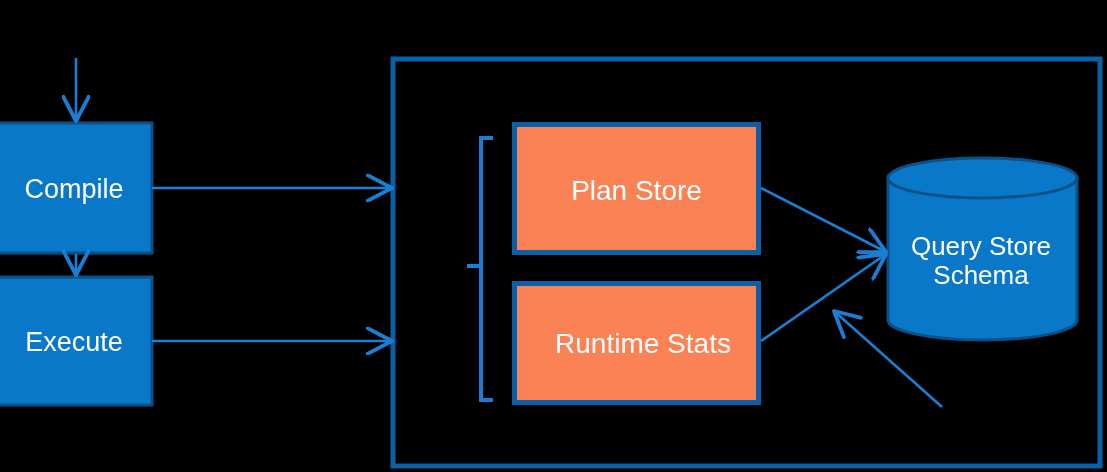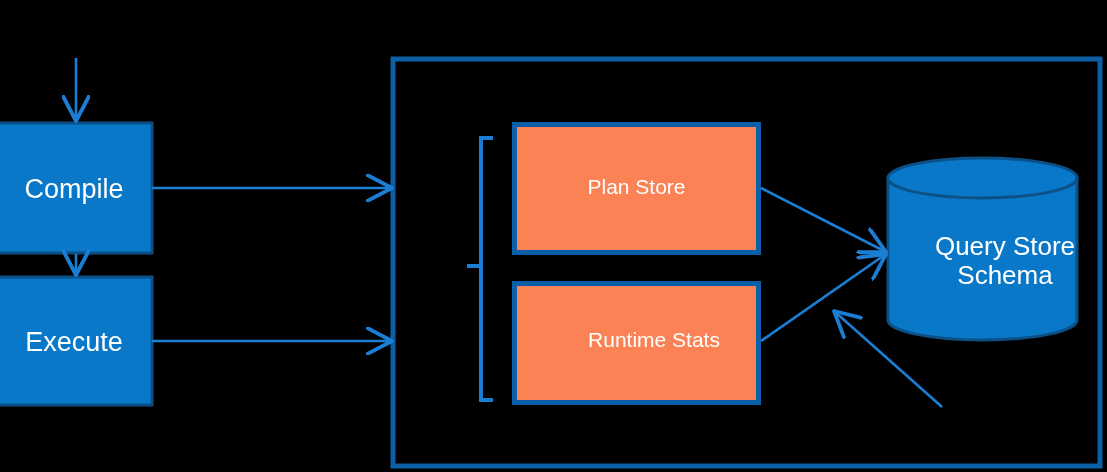--- a/index.html
+++ b/index.html
@@ -3,21 +3,21 @@
 <meta charset="utf-8">
 <style>
   html,body{margin:0;padding:0;background:#000;}
   body{width:1107px;height:472px;position:relative;overflow:hidden;
        font-family:"Liberation Sans","DejaVu Sans",sans-serif;}
   .stage{position:absolute;left:0;top:0;width:1107px;height:472px;text-decoration:underline;}
   svg.layer{position:absolute;left:0;top:0;width:1107px;height:472px;overflow:visible;}
   .lbl{position:absolute;color:#fff;text-align:center;line-height:1.12;
        pointer-events:none;white-space:pre-line;font-weight:400;}
   .lbl-proc{font-size:27px;}
-  .lbl-store{font-size:21px;}
+  .lbl-store{font-size:28px;}
   .lbl-db{font-size:26px;}
 </style>
 </head>
 <body>
 
 <div class="stage">
 
   <svg class="layer" viewBox="0 0 1107 472" xmlns="http://www.w3.org/2000/svg">
 
     <rect x="393" y="59" width="707" height="407" fill="none" stroke="#0B5FA4" stroke-width="5"></rect>
@@ -54,18 +54,18 @@
       <line x1="942" y1="407" x2="834" y2="311"></line>
     </g>
   </svg>
 
   <div class="lbl lbl-proc" style="left:-4px;top:174px;width:156px;">Compile</div>
 
   <div class="lbl lbl-proc" style="left:-4px;top:327px;width:156px;">Execute</div>
 
   <div class="lbl lbl-store" style="left:512px;top:175px;width:249px;">Plan Store</div>
 
-  <div class="lbl lbl-store" style="left:512px;top:328px;width:284px;">Runtime Stats</div>
+  <div class="lbl lbl-store" style="left:501px;top:328px;width:284px;">Runtime Stats</div>
 
-  <div class="lbl lbl-db" style="left:888px;top:232px;width:186px;margin-left:24px;">Query Store
+  <div class="lbl lbl-db" style="left:888px;top:232px;width:186px;">Query Store
 Schema</div>
 
 </div>
 
 </body></html>

